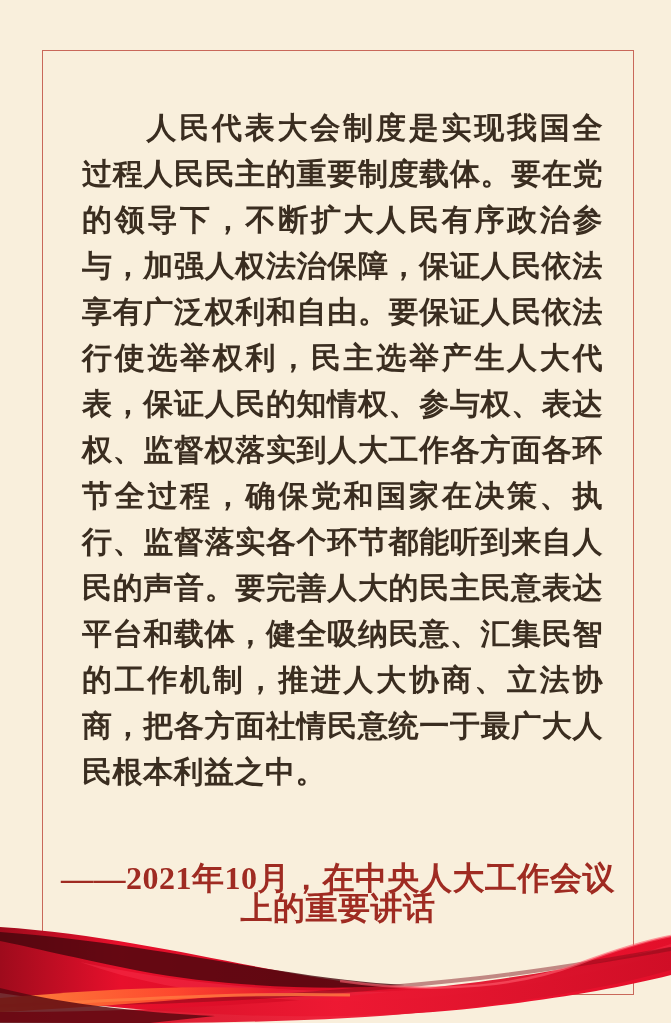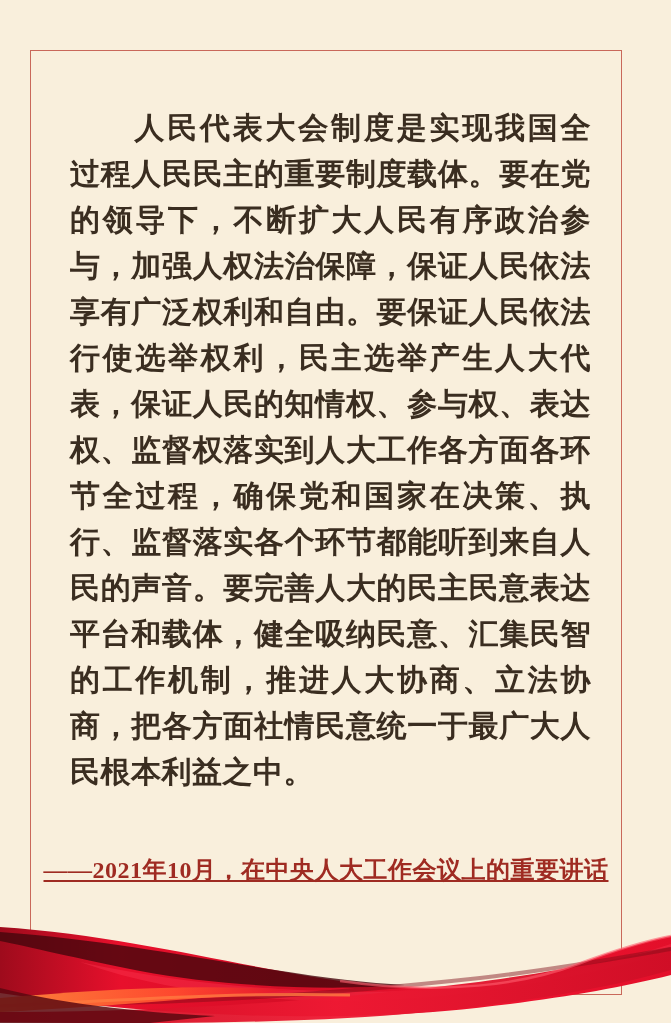--- a/index.html
+++ b/index.html
@@ -15,21 +15,21 @@
     background: var(--background);
   }
   .page {
     position: relative;
     width: 671px; height: 1023px;
     background: var(--background);
     overflow: hidden;
   }
   .frame {
     position: absolute;
-    left: 30px; top: 50px;
+    left: 42px; top: 50px;
     width: 592px; height: 945px;
     border: 1px solid var(--frame-border);
     box-sizing: border-box;
     padding: 54px 27px 0 39px;
   }
   .quote-body {
     margin: 0;
     width: 521px;
     font-size: 30px;
     line-height: 46px;
@@ -37,29 +37,28 @@
     color: var(--body-text);
     text-align: justify;
     text-justify: inter-ideograph;
     text-indent: 2.15em;
     letter-spacing: 0.5px;
   }
   .quote-attribution {
     position: absolute;
     left: 0; right: 0;
     top: 796px;
-    margin: 8px;
+    margin: 16px;
     text-align: center;
     font-family: "Liberation Serif", serif;
     font-weight: bold;
-    font-size: 24px;
+    font-size: 32px;
     line-height: 30px;
     color: var(--attribution-text);
     letter-spacing: 0.5px;
-    text-decoration: underline;
   }
   .ribbon {
     position: absolute;
     left: 0; bottom: 0;
     width: 671px; height: 123px;
     display: block;
   }
 </style>
 </head>
 <body>

